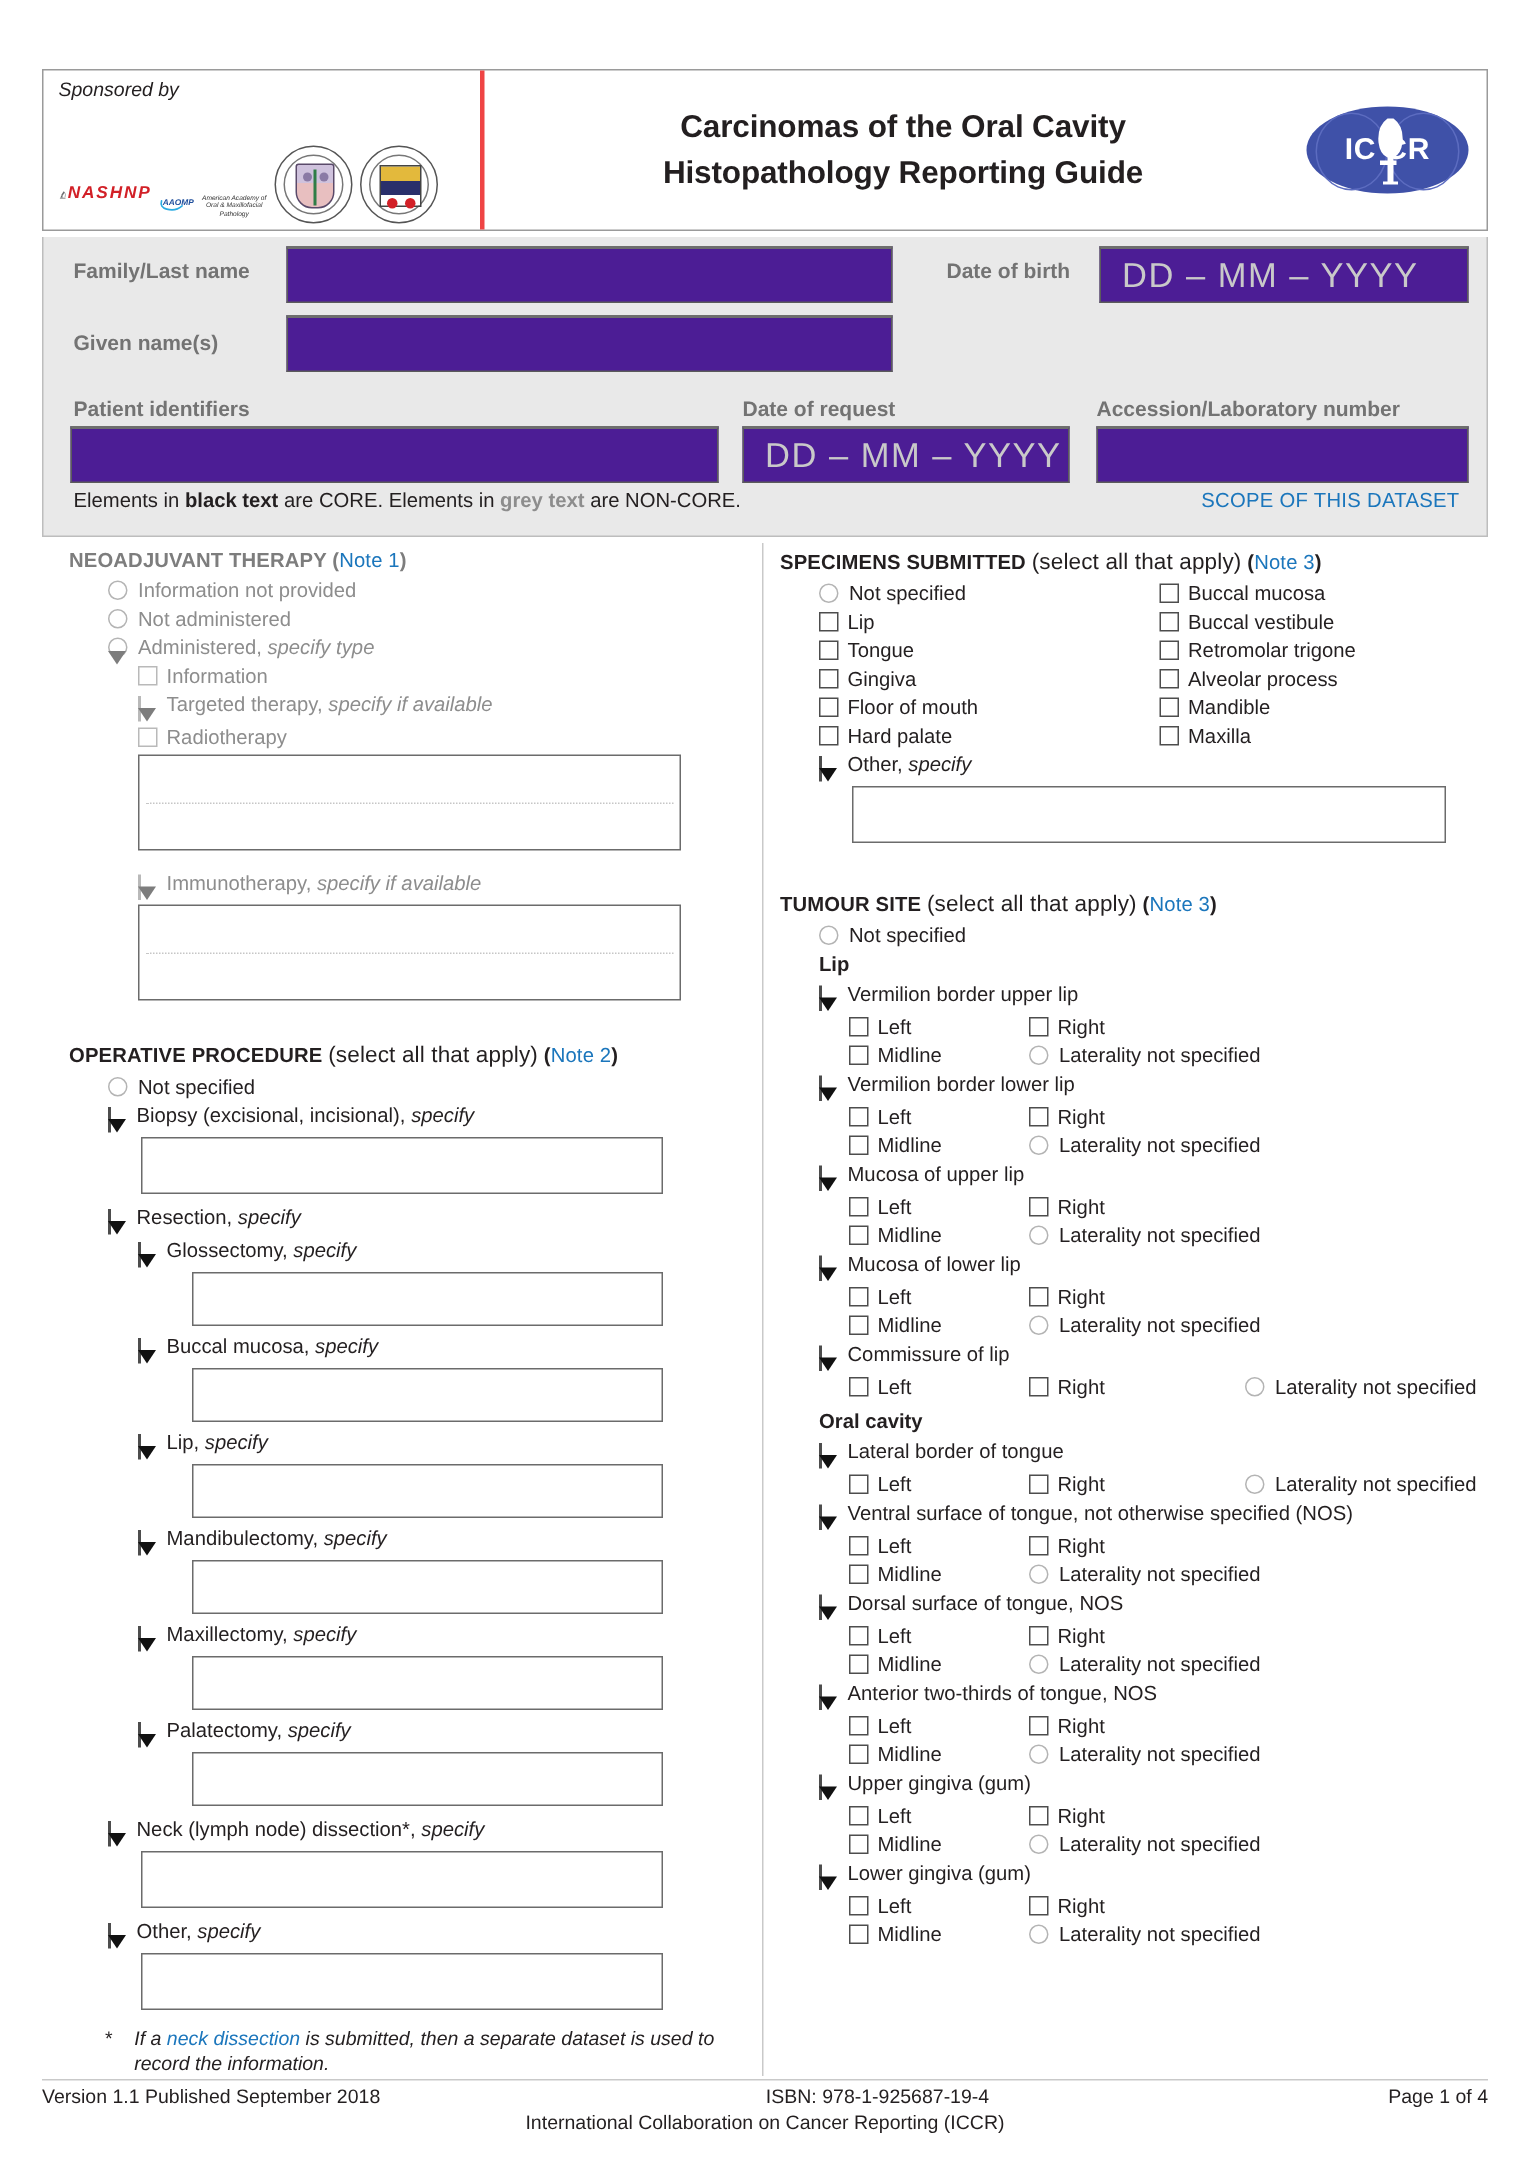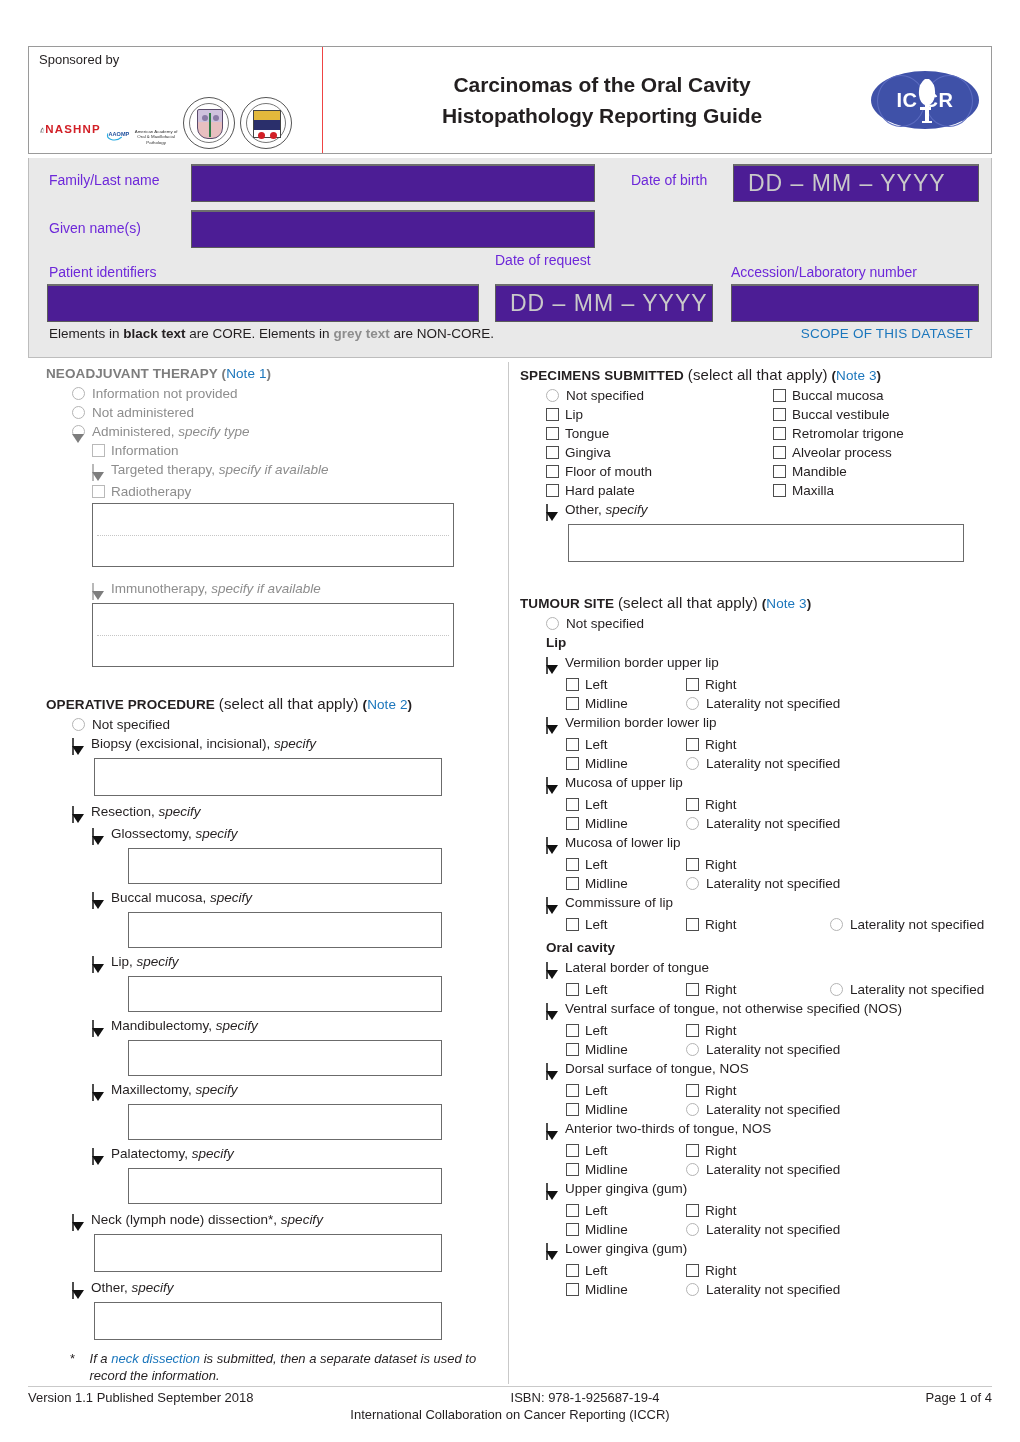--- a/index.html
+++ b/index.html
@@ -14,22 +14,22 @@
     overflow:hidden;
   }
 
   
   .header {
     position:absolute; left:28px; top:46px; width:964px; height:108px;
     border:1px solid #9a9a9a; background:#fff;
     display:flex; align-items:stretch;
   }
   .sponsor-box {
-    width:294px; border-right:1px solid #ef4444;
-    padding:6px 8px 4px 10px; display:flex; flex-direction:column;
+    width:294px; border-right:3px solid #ef4444;
+    padding:6px 8px 4px 10px; display:flex; flex-direction:column;font-style:italic;
   }
   .sponsor-label { font-size:13px; color:#231f20; line-height:1.1; }
   .logos { display:flex; align-items:flex-end; gap:5px; flex:1; padding-top:2px; }
   .logo { display:flex; flex-direction:row; align-items:center; justify-content:flex-end; }
   .nashnp-wrap { width:62px; }
   .nashnp-text { color:#d22027; font-weight:bold; font-size:11.5px; letter-spacing:1.2px; line-height:1; }
   .aaomp-wrap { width:72px; }
   .aaomp-sub { color:#333; font-size:4.4px; line-height:1.25; text-align:center; margin-top:2px; }
   .seal { width:52px; height:52px; border-radius:50%; border:1.2px solid #555; position:relative; overflow:hidden; background:#fff; }
   .seal-inner { position:absolute; inset:5px; border-radius:50%; border:1px solid #777; }
@@ -54,21 +54,21 @@
   .iccr-ellipse::before { left:6px; }
   .iccr-ellipse::after { right:6px; }
   .iccr-text { color:#fff; font-weight:bold; font-size:20px; letter-spacing:0.5px; z-index:2; position:relative; }
   .scope-mic { position:absolute; left:50%; top:6px; transform:translateX(-50%); width:22px; height:46px; z-index:3; }
 
   
   .patient {
     position:absolute; left:28px; top:158px; width:964px; height:200px;
     background:#e9e9e9; border:1px solid #bdbdbd; border-top:none;
   }
-  .pf-label { position:absolute; font-size:14px; color:#6d28d9; }
+  .pf-label { position:absolute; font-size:14px; color:#737373;font-weight:bold; }
   .pf-box {
     position:absolute; background:#4c1d95;
     border:1px solid #5b5b5b; border-top-width:2px; border-top-color:#6e6e6e;
   }
   .date-ph { color:#c9c9c9; font-size:23px; letter-spacing:1px; padding:4px 0 0 14px; white-space:nowrap; }
   .legend { position:absolute; left:20px; top:168px; font-size:13.5px; color:#231f20; }
   .legend b { font-weight:bold; }
   .legend .grey { color:#8d8d8d; font-weight:bold; }
   .scope-link { position:absolute; right:18px; top:168px; font-size:13.5px; color:#1b76bc; letter-spacing:0.2px; }
 
@@ -215,21 +215,21 @@
   <div class="pf-box" style="left:162px; top:52px; width:404px; height:38px;"></div>
 
   <div class="pf-label" style="left:602px; top:14px;">Date of birth</div>
   <div class="pf-box" style="left:704px; top:6px; width:246px; height:38px;">
     <div class="date-ph">DD – MM – YYYY</div>
   </div>
 
   <div class="pf-label" style="left:20px; top:106px;">Patient identifiers</div>
   <div class="pf-box" style="left:18px; top:126px; width:432px; height:38px;"></div>
 
-  <div class="pf-label" style="left:466px; top:94px;">Date of request</div>
+  <div class="pf-label" style="left:466px; top:106px;">Date of request</div>
   <div class="pf-box" style="left:466px; top:126px; width:218px; height:38px;">
     <div class="date-ph">DD – MM – YYYY</div>
   </div>
 
   <div class="pf-label" style="left:702px; top:106px;">Accession/Laboratory number</div>
   <div class="pf-box" style="left:702px; top:126px; width:248px; height:38px;"></div>
 
   <div class="legend">
     <span>Elements in </span><b>black text</b><span> are CORE. Elements in </span><span class="grey">grey text</span><span> are NON-CORE.</span>
   </div>

